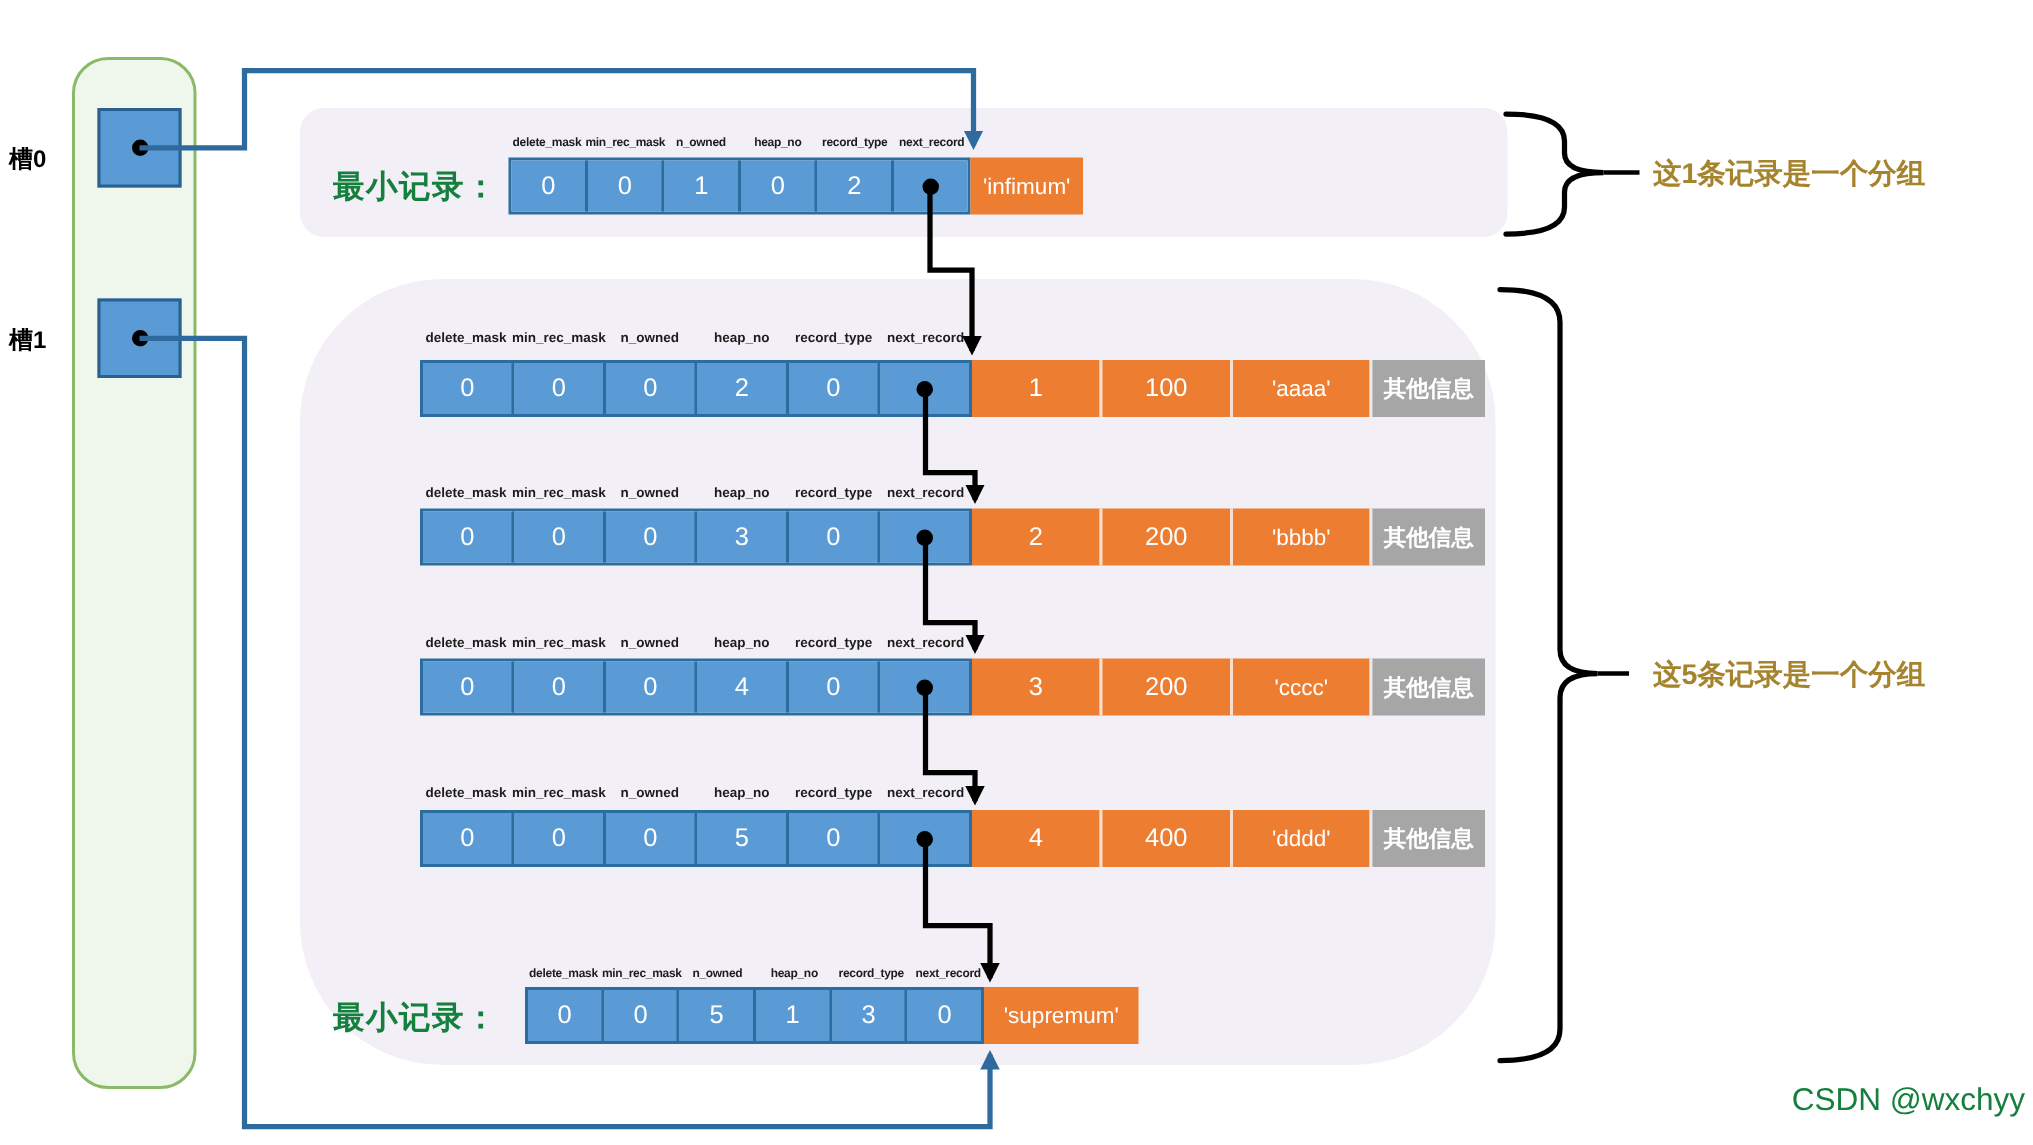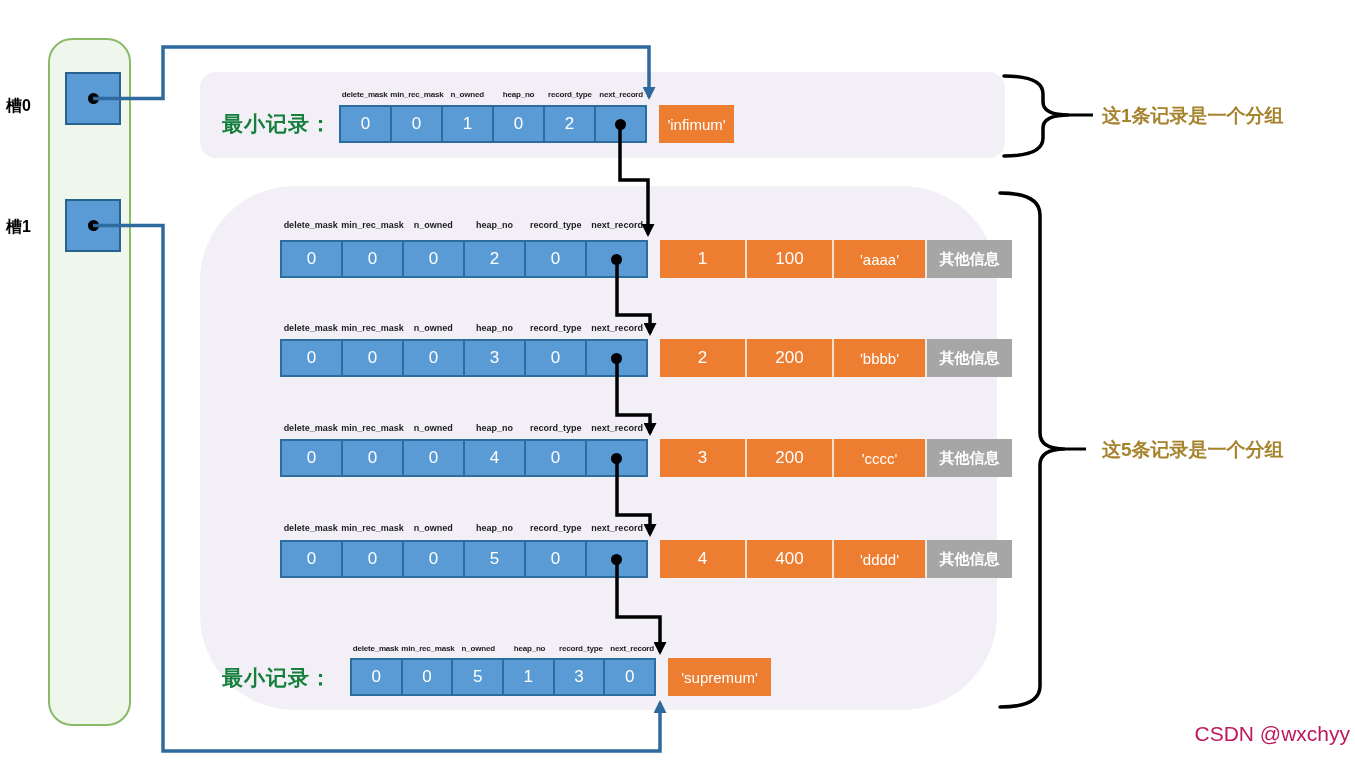--- a/index.html
+++ b/index.html
@@ -46,28 +46,28 @@
   .row { display:flex; height:38px; z-index:3; }
   .blue-group { display:flex; border:2px solid #2c6da0; }
   .w-md { width:368px; } .w-sm { width:308px; } .w-sm2 { width:306px; }
   .blue-group .cell { flex:1; border-right:2px solid #2c6da0; }
   .blue-group .cell:last-child { border-right:none; }
   .cell {
     display:flex; align-items:center; justify-content:center;
     color:#fff; font-size:17px; background:#5b9bd5;
   }
   .cell.orange { background:#ed7d31; border-left:2px solid rgba(255,255,255,0.75); }
-  .cell.orange.first { border-left:none;margin-left:12px; }
+  .cell.orange.first { border-left:none; }
   .cell.gray { background:#a6a6a6; border-left:2px solid rgba(255,255,255,0.75); font-size:15px; font-weight:bold; }
-  .o1 { width:85px; } .o2 { width:87px; } .o3 { width:93px; font-size:15px; } .g1 { width:87px; }
+  .o1 { width:85px; } .o2 { width:87px; } .o3 { width:93px; font-size:15px; } .g1 { width:77px; }
   .inf-name { width:75px; font-size:15px; } .sup-name { width:103px; font-size:15px; }
 
   
   .annotation { font-size:19px; font-weight:bold; color:#a6832d; z-index:3; white-space:nowrap; }
-  .watermark { left:1140px; top:722px; width:210px; text-align:right; font-size:21px; color:#be185d; z-index:6; }
+  .watermark { left:1140px; top:722px; width:210px; text-align:right; font-size:21px; color:#15803d; z-index:6; }
 
   .overlay { position:absolute; left:0; top:0; width:1355px; height:763px; z-index:5; pointer-events:none; }
 </style>
 </head>
 <body>
 
 <div class="canvas">
 
   <div class="abs panel-green"></div>
   <div class="abs panel-purple panel-top"></div>

